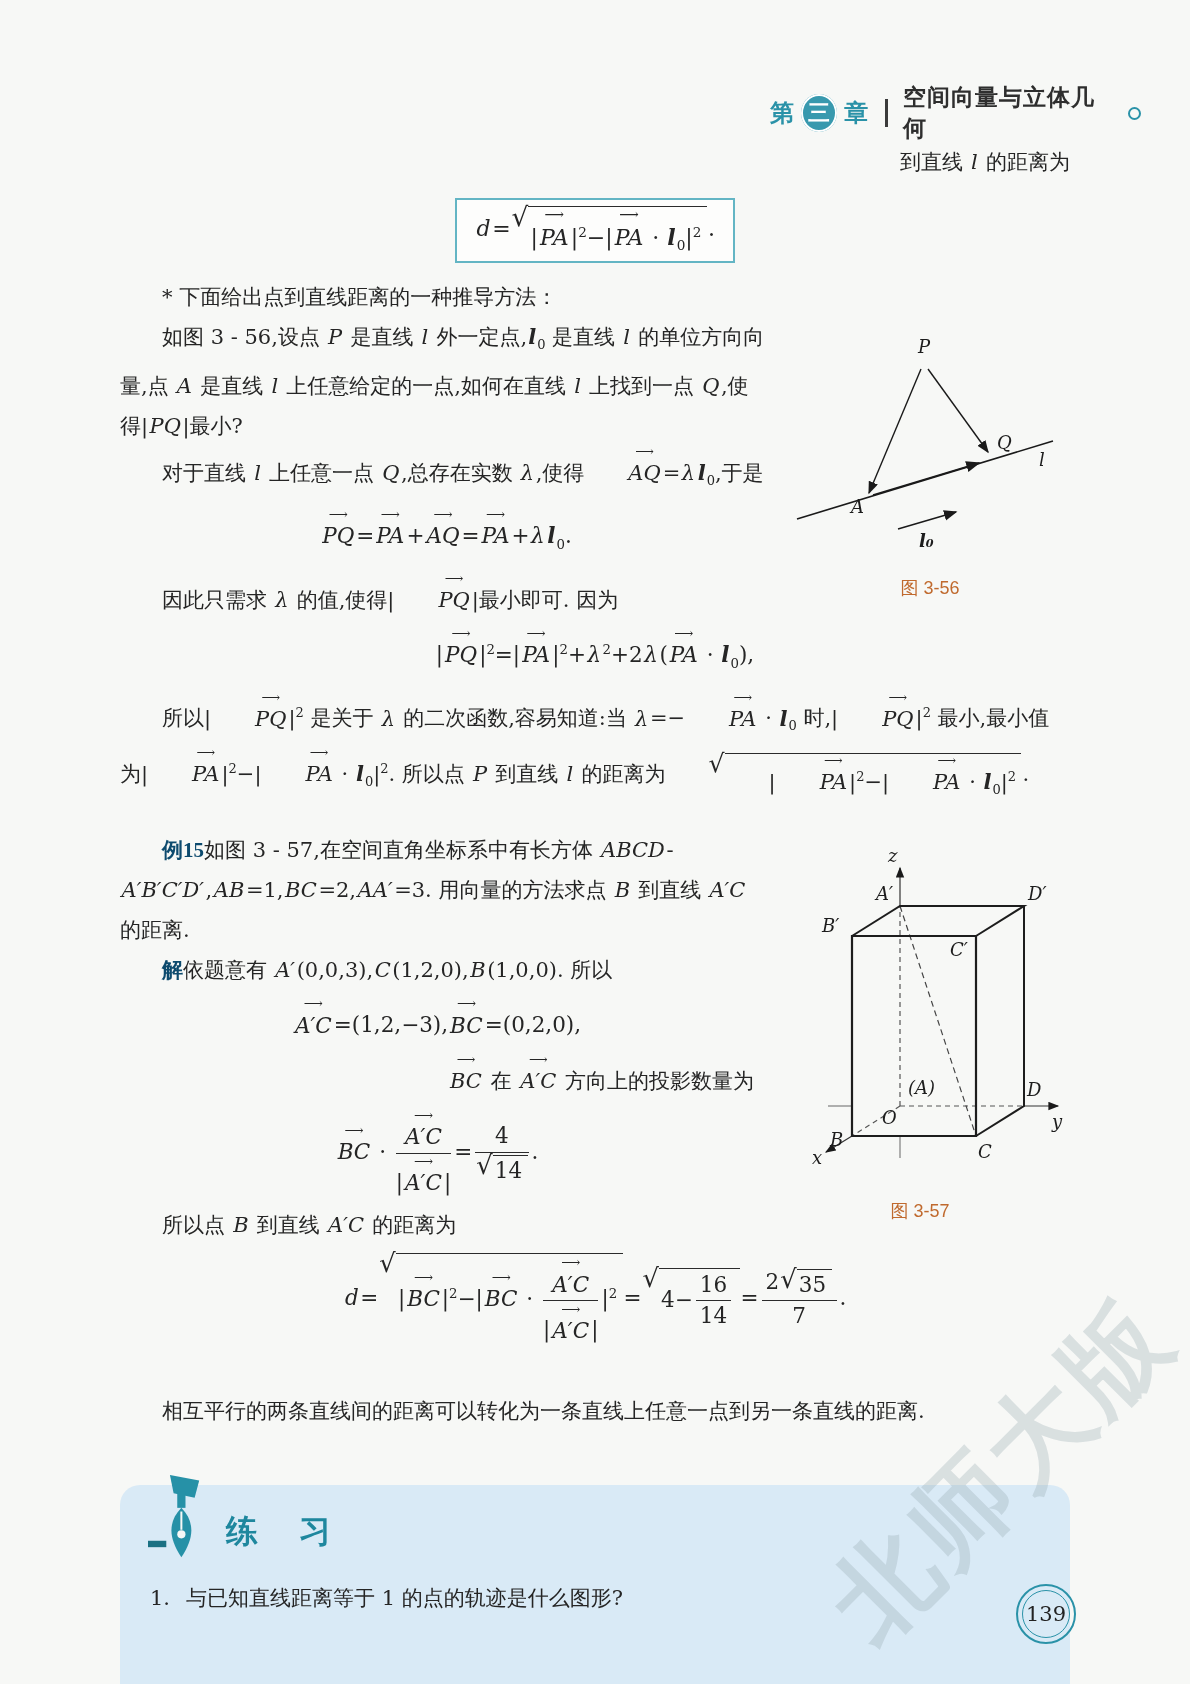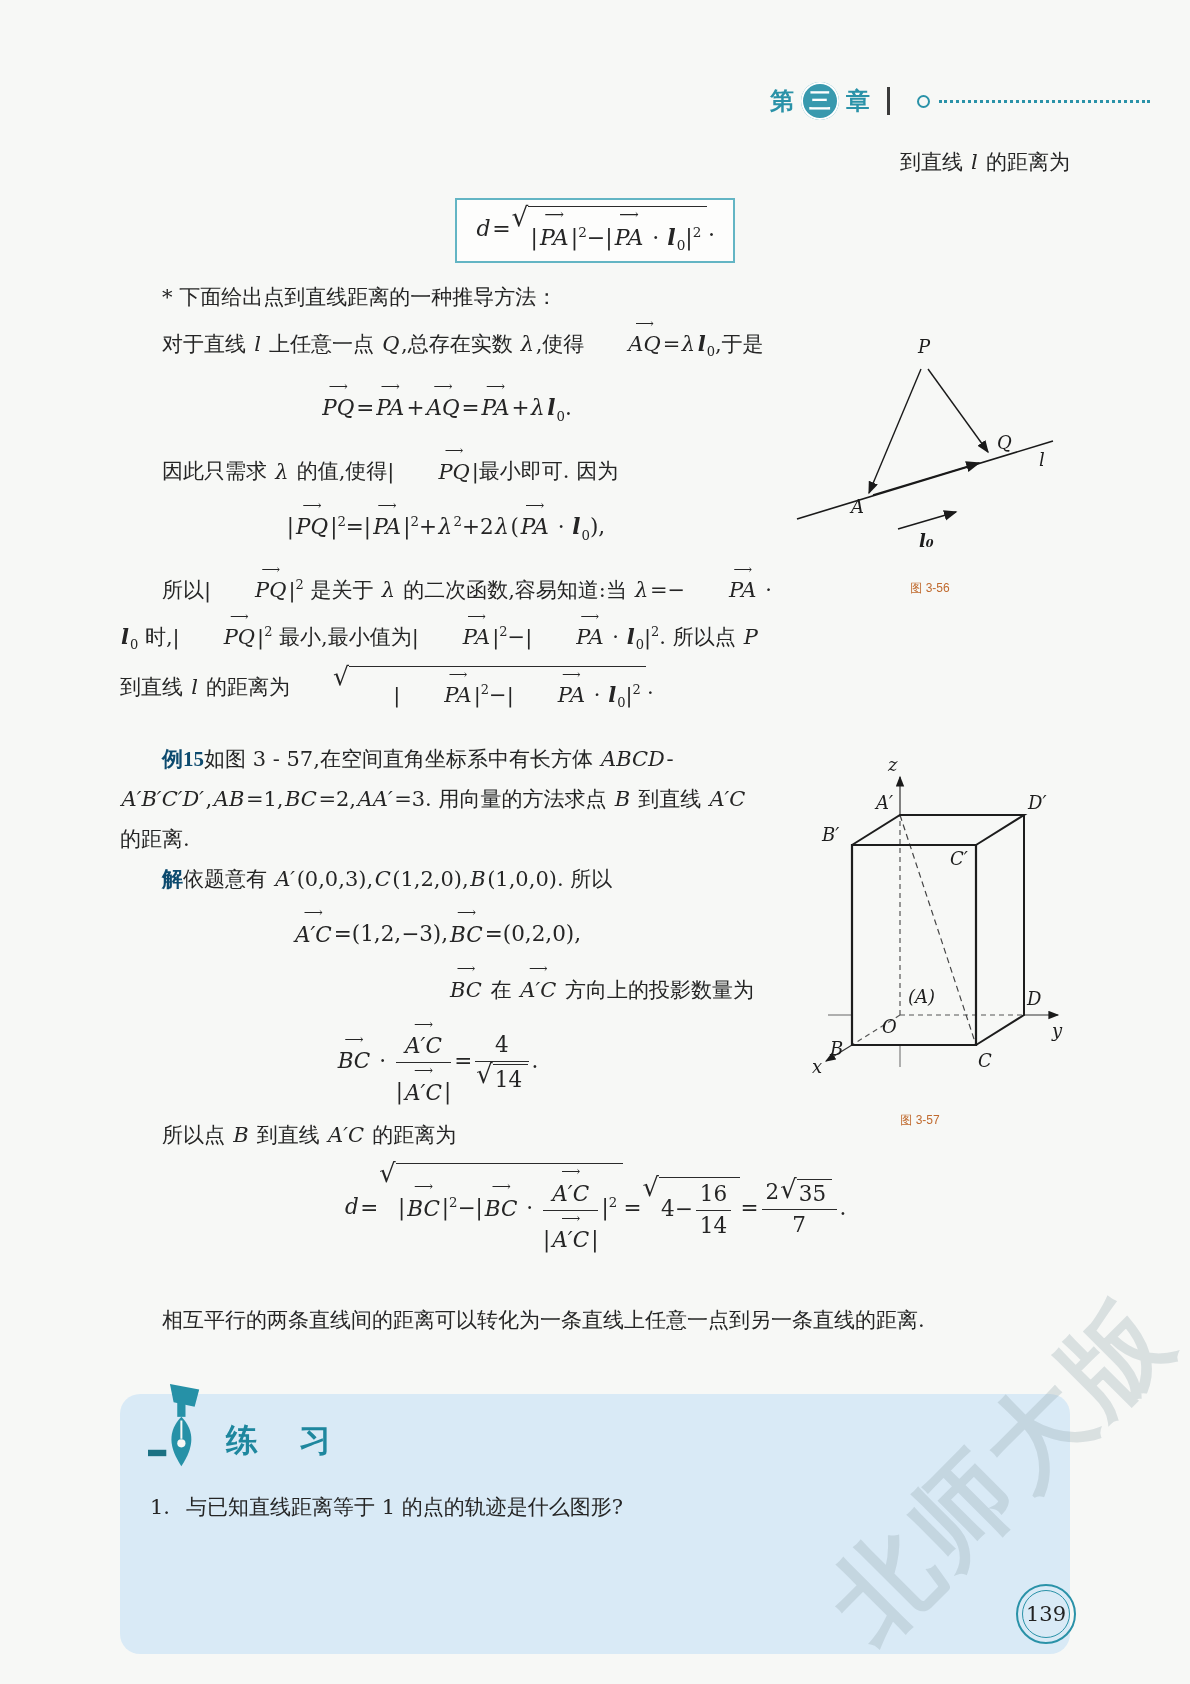--- a/index.html
+++ b/index.html
@@ -40,21 +40,21 @@
   .frac .num{display:block;padding:1px 4px 2px;border-bottom:1.6px solid #2b2b2b;}
   .frac .den{display:block;padding-top:2px;}
   .sqrt{display:inline-flex;align-items:flex-start;vertical-align:middle;margin:0 1px;line-height:1.2;}
   .sqrt .rad{font-family:"DejaVu Serif",serif;font-size:1.2em;line-height:1;transform:translateY(-0.08em);}
   .sqrt .vinc{border-top:1.6px solid #2b2b2b;padding:0.08em 0.25em 0 0.1em;}
 
   
   figure{margin:0;float:right;clear:right;text-align:center;}
   .fig56{width:280px;margin:6px 0 6px 18px;}
   .fig57{width:300px;margin:14px 0 10px 16px;}
-  figcaption{font-size:12px;color:#c06a2e;margin-top:4px;text-indent:0;font-family:"Liberation Sans",sans-serif;}
+  figcaption{font-size:18px;color:#c06a2e;margin-top:4px;text-indent:0;font-family:"Liberation Sans",sans-serif;}
   .flbl{font-family:"DejaVu Serif",serif;font-style:italic;font-size:18px;fill:#1d1d1d;}
   .flbl-b{font-weight:bold;}
 
   
   .practice{position:relative;margin-top:54px;background:#d9eaf6;border-radius:20px;padding:30px 30px 30px 30px;min-height:200px;}
   .pen-icon{position:absolute;top:-14px;left:28px;}
   .practice-title{color:#1e879e;font-weight:bold;font-size:32px;letter-spacing:16px;font-family:"Liberation Sans",sans-serif;
     position:absolute;top:26px;left:106px;}
   .problems{margin-top:62px;}
   .problem{display:flex;align-items:flex-start;margin-top:12px;line-height:42px;}
@@ -72,20 +72,21 @@
 </head>
 <body>
 
 <div class="page">
 
   <div class="header">
     <span class="ch-pre">第</span>
     <span class="ch-circle">三</span>
     <span class="ch-pre">章</span>
     <span class="ch-divider"></span>
+    <span class="ch-title">空间向量与立体几何</span>
     <span class="hdr-ring"></span>
     <span class="hdr-dots"></span>
   </div>
 
   <div class="content">
 
     <p class="noindent">到直线 <span class="mi">l</span> 的距离为</p>
 
     <div class="boxed"><span class="mi">d</span>=<span class="sqrt">
           <span class="rad">√</span>
@@ -108,20 +109,21 @@
         <line x1="103" y1="206" x2="161" y2="189" stroke="#1a1a1a" stroke-width="1.5" marker-end="url(#ah56)"></line>
         <text x="129" y="30" text-anchor="middle" class="flbl">P</text>
         <text x="56" y="190" class="flbl">A</text>
         <text x="202" y="126" class="flbl">Q</text>
         <text x="244" y="143" class="flbl">l</text>
         <text x="124" y="224" class="flbl flbl-b">l₀</text>
       </svg>
       <figcaption>图 3-56</figcaption>
     </figure>
 
+    <p>如图 3 - 56,设点 <span class="mi">P</span> 是直线 <span class="mi">l</span> 外一定点,<span class="mbi">l</span><sub>0</sub> 是直线 <span class="mi">l</span> 的单位方向向量,点 <span class="mi">A</span> 是直线 <span class="mi">l</span> 上任意给定的一点,如何在直线 <span class="mi">l</span> 上找到一点 <span class="mi">Q</span>,使得|<span class="mi">PQ</span>|最小?</p>
     <p>对于直线 <span class="mi">l</span> 上任意一点 <span class="mi">Q</span>,总存在实数 <span class="mi">λ</span>,使得<span class="vec"><span class="varrow">⟶</span>AQ</span>=<span class="mi">λ</span><span class="mbi">l</span><sub>0</sub>,于是</p>
     <div class="fline"><span class="vec"><span class="varrow">⟶</span>PQ</span>=<span class="vec"><span class="varrow">⟶</span>PA</span>+<span class="vec"><span class="varrow">⟶</span>AQ</span>=<span class="vec"><span class="varrow">⟶</span>PA</span>+<span class="mi">λ</span><span class="mbi">l</span><sub>0</sub>.</div>
     <p>因此只需求 <span class="mi">λ</span> 的值,使得|<span class="vec"><span class="varrow">⟶</span>PQ</span>|最小即可. 因为</p>
     <div class="fline">|<span class="vec"><span class="varrow">⟶</span>PQ</span>|<sup>2</sup>=|<span class="vec"><span class="varrow">⟶</span>PA</span>|<sup>2</sup>+<span class="mi">λ</span><sup>2</sup>+2<span class="mi">λ</span>(<span class="vec"><span class="varrow">⟶</span>PA</span> · <span class="mbi">l</span><sub>0</sub>),</div>
     <p>所以|<span class="vec"><span class="varrow">⟶</span>PQ</span>|<sup>2</sup> 是关于 <span class="mi">λ</span> 的二次函数,容易知道:当 <span class="mi">λ</span>=−<span class="vec"><span class="varrow">⟶</span>PA</span> · <span class="mbi">l</span><sub>0</sub> 时,|<span class="vec"><span class="varrow">⟶</span>PQ</span>|<sup>2</sup> 最小,最小值为|<span class="vec"><span class="varrow">⟶</span>PA</span>|<sup>2</sup>−|<span class="vec"><span class="varrow">⟶</span>PA</span> · <span class="mbi">l</span><sub>0</sub>|<sup>2</sup>. 所以点 <span class="mi">P</span> 到直线 <span class="mi">l</span> 的距离为<span class="sqrt">
           <span class="rad">√</span>
           <span class="vinc">|<span class="vec"><span class="varrow">⟶</span>PA</span>|<sup>2</sup>−|<span class="vec"><span class="varrow">⟶</span>PA</span> · <span class="mbi">l</span><sub>0</sub>|<sup>2</sup></span>
         </span>.</p>
 
     <div class="ex-wrap">

